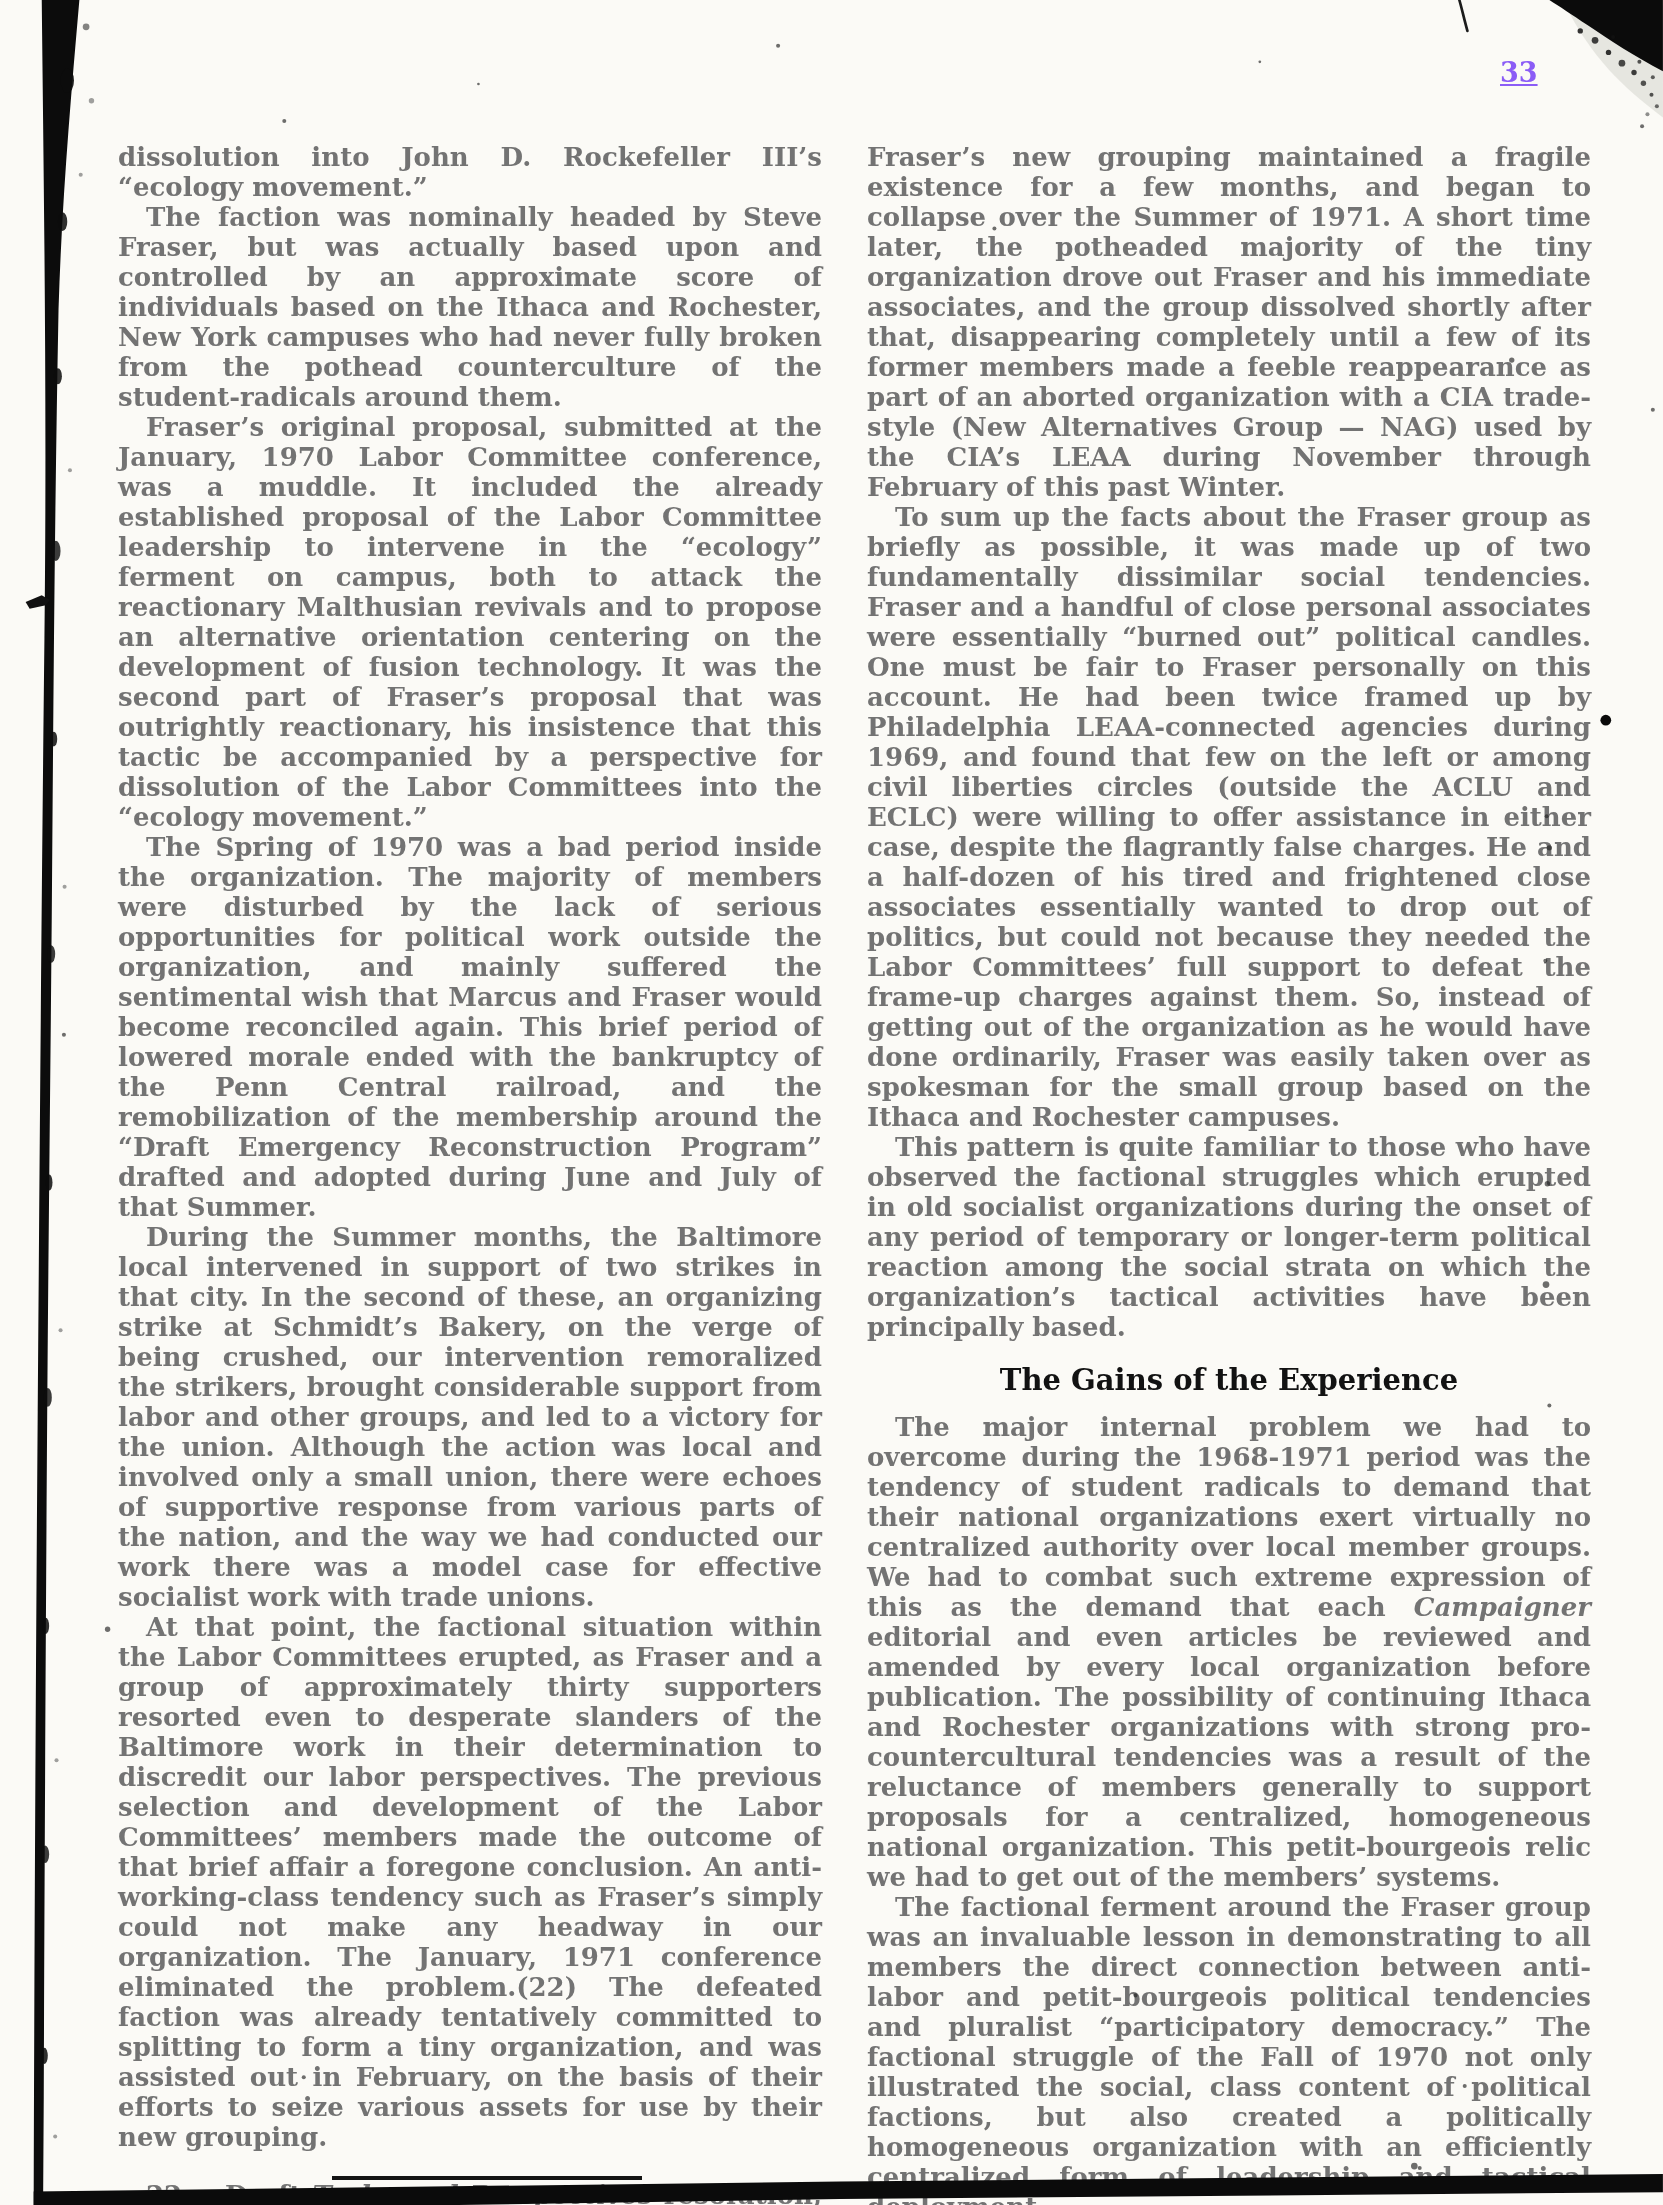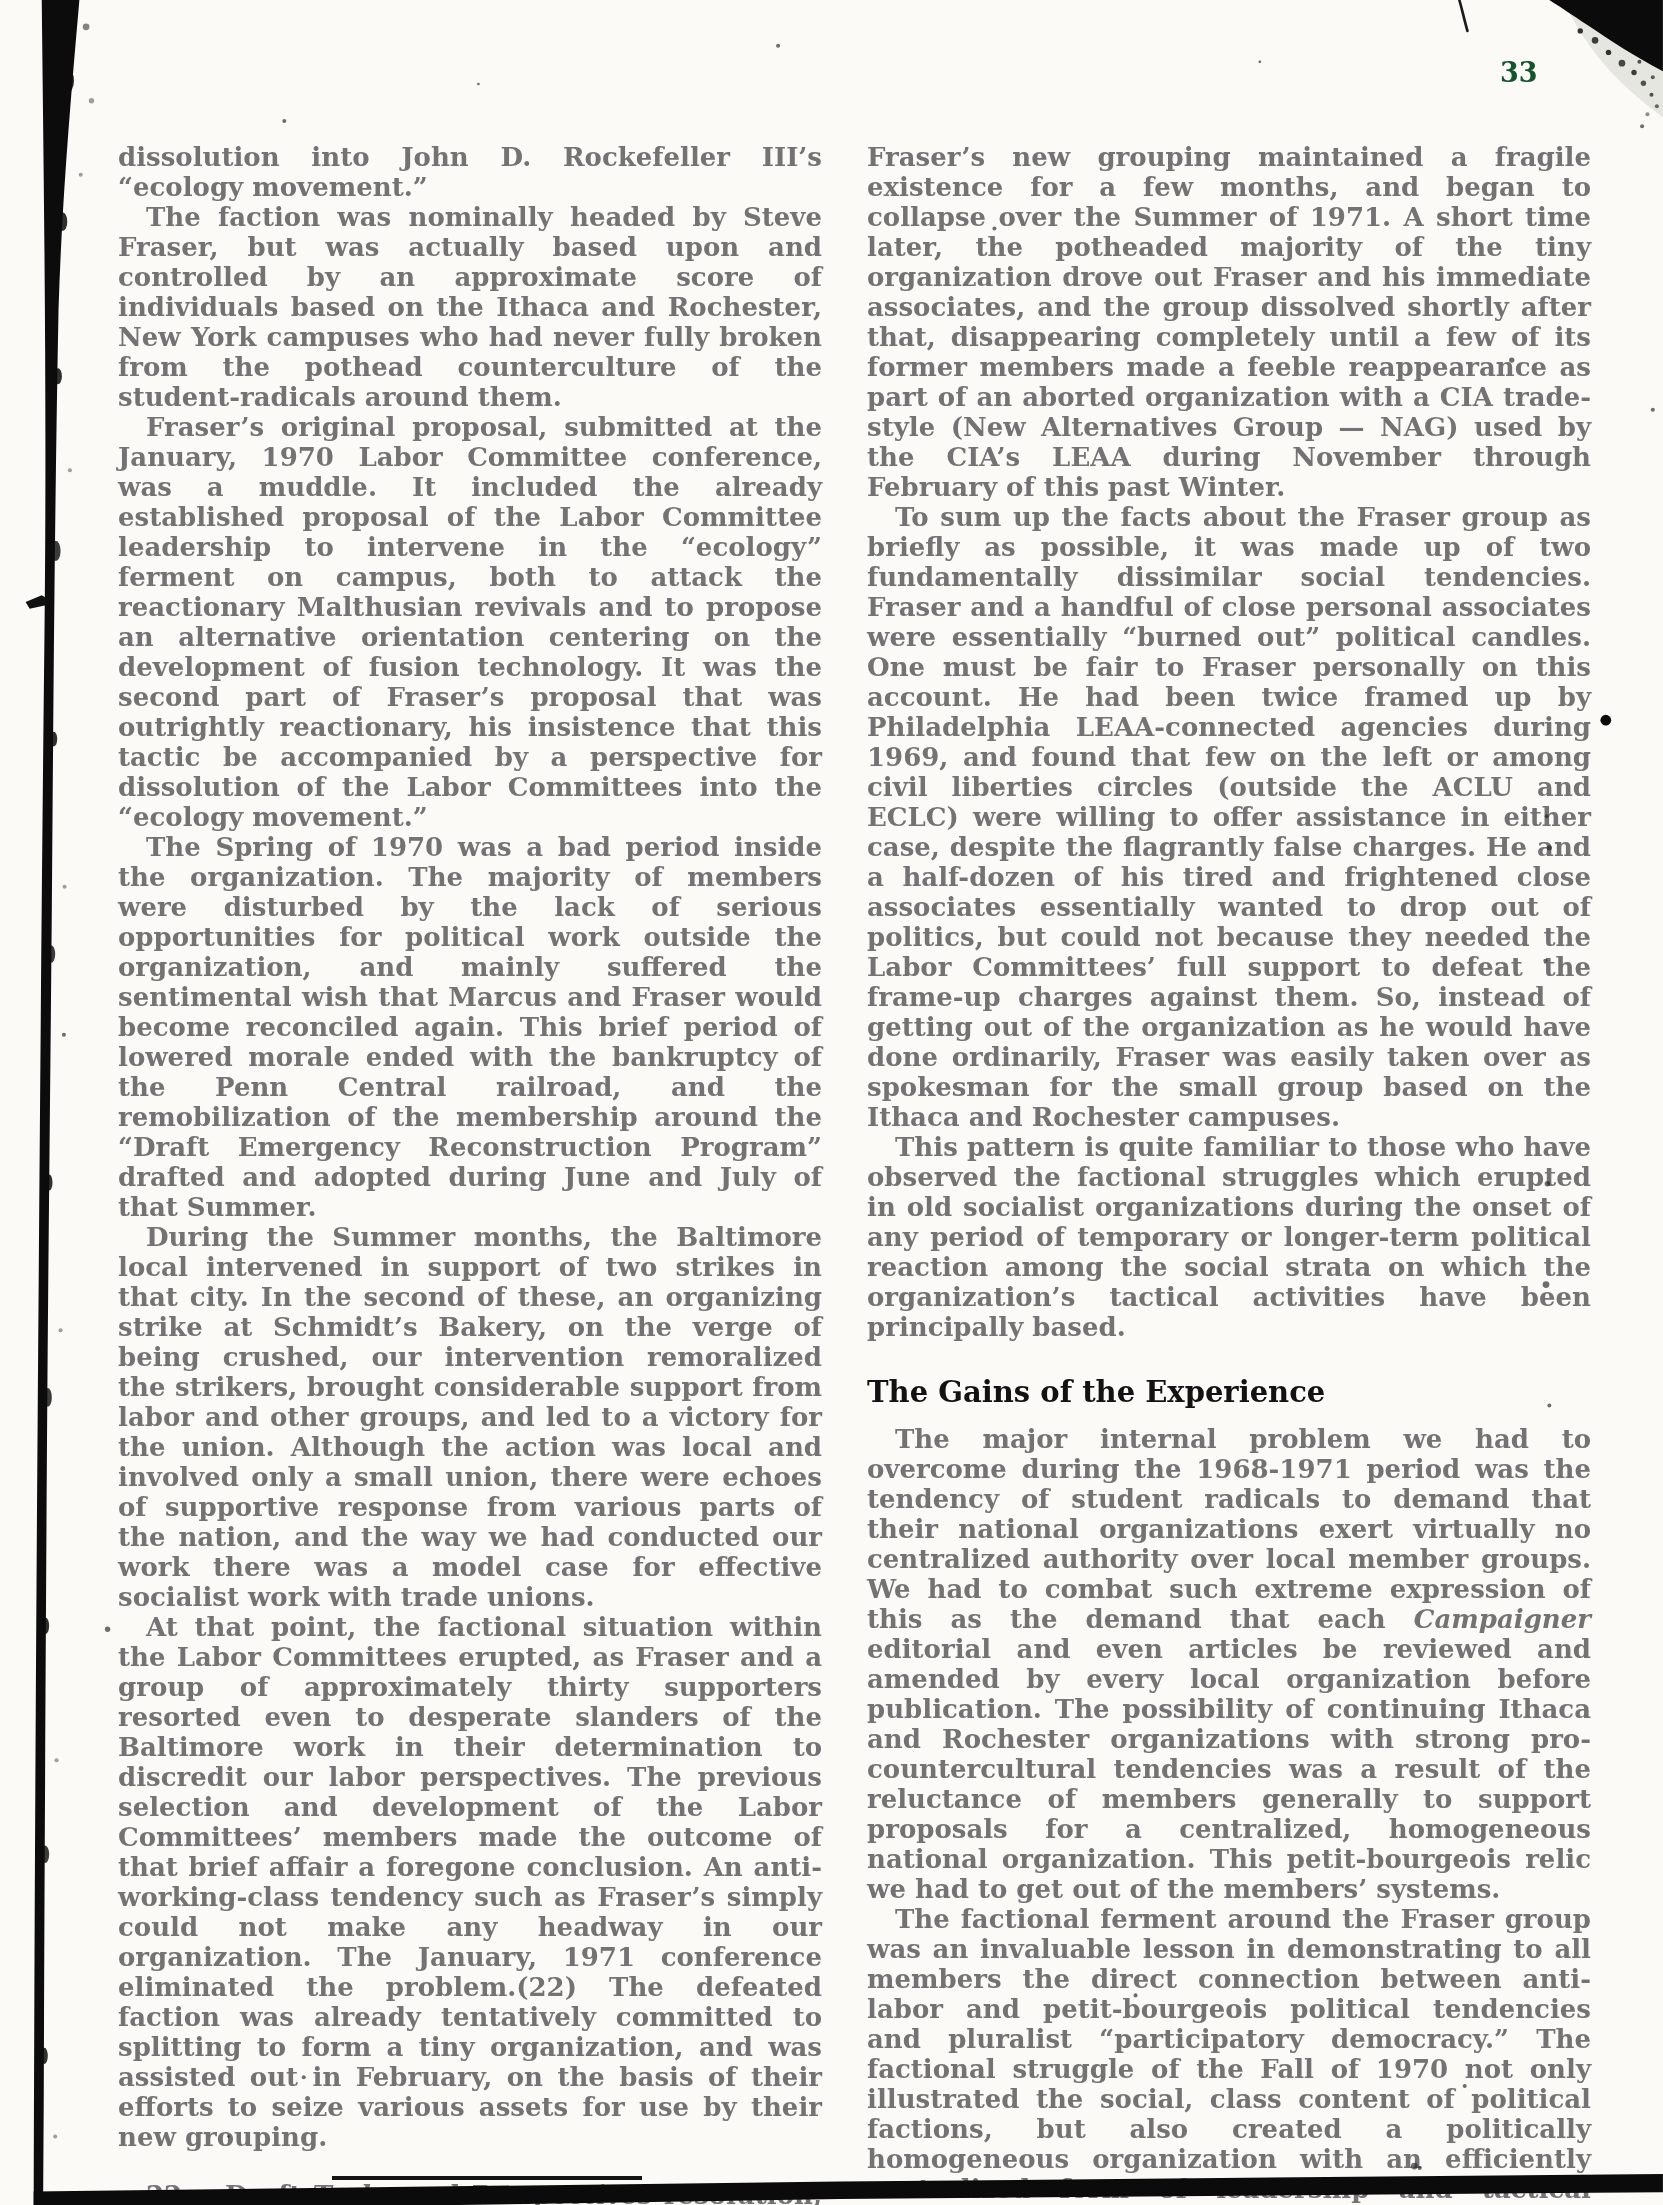--- a/index.html
+++ b/index.html
@@ -1,24 +1,24 @@
 <!DOCTYPE html>
 <html style="font-size:10.8px"><head>
 <meta charset="utf-8">
 <style>
   html,body{margin:0;padding:0;background:#dddbd5;}
   .page{position:relative;width:1663px;height:2205px;background:#fbfaf6;overflow:hidden;}
-  .pagenum{position:absolute;left:1500px;top:58px;font:700 27px/30px "DejaVu Serif",serif;color:#14532d;}
+  .pagenum{position:absolute;left:1500px;top:58px;font:700 27px/30px "DejaVu Serif",serif;color:#8b5cf6;text-decoration:underline;}
   .col{position:absolute;top:142px;color:#161616;}
   .col-left{left:118px;width:704px;}
   .col-right{left:867px;width:724px;}
   .col p{margin:0;text-indent:28px;font:700 26px/30px "DejaVu Serif",serif;text-align:justify;color:#737373;}
   .col p.noindent{text-indent:0;}
   .it{font-style:italic;}
-  h2.gains{font:700 29px/34px "DejaVu Serif",serif;margin:33px 0 15px 0;color:#121212;}
+  h2.gains{font:700 29px/34px "DejaVu Serif",serif;text-align:center;margin:21px 0 15px 0;color:#121212;}
   .fn-rule{margin:24px 0 0 214px;width:310px;height:0;border-top:4px solid #141414;}
   .footnote{margin-top:23px;font:700 22px/31px "Liberation Sans",sans-serif;text-align:justify;color:#1a1a1a;text-indent:0;}
   .artifacts{position:absolute;left:0;top:0;width:1663px;height:2205px;pointer-events:none;}
 </style>
 </head>
 <body>
 
 <div class="page">
 
   <div class="pagenum">33</div>

